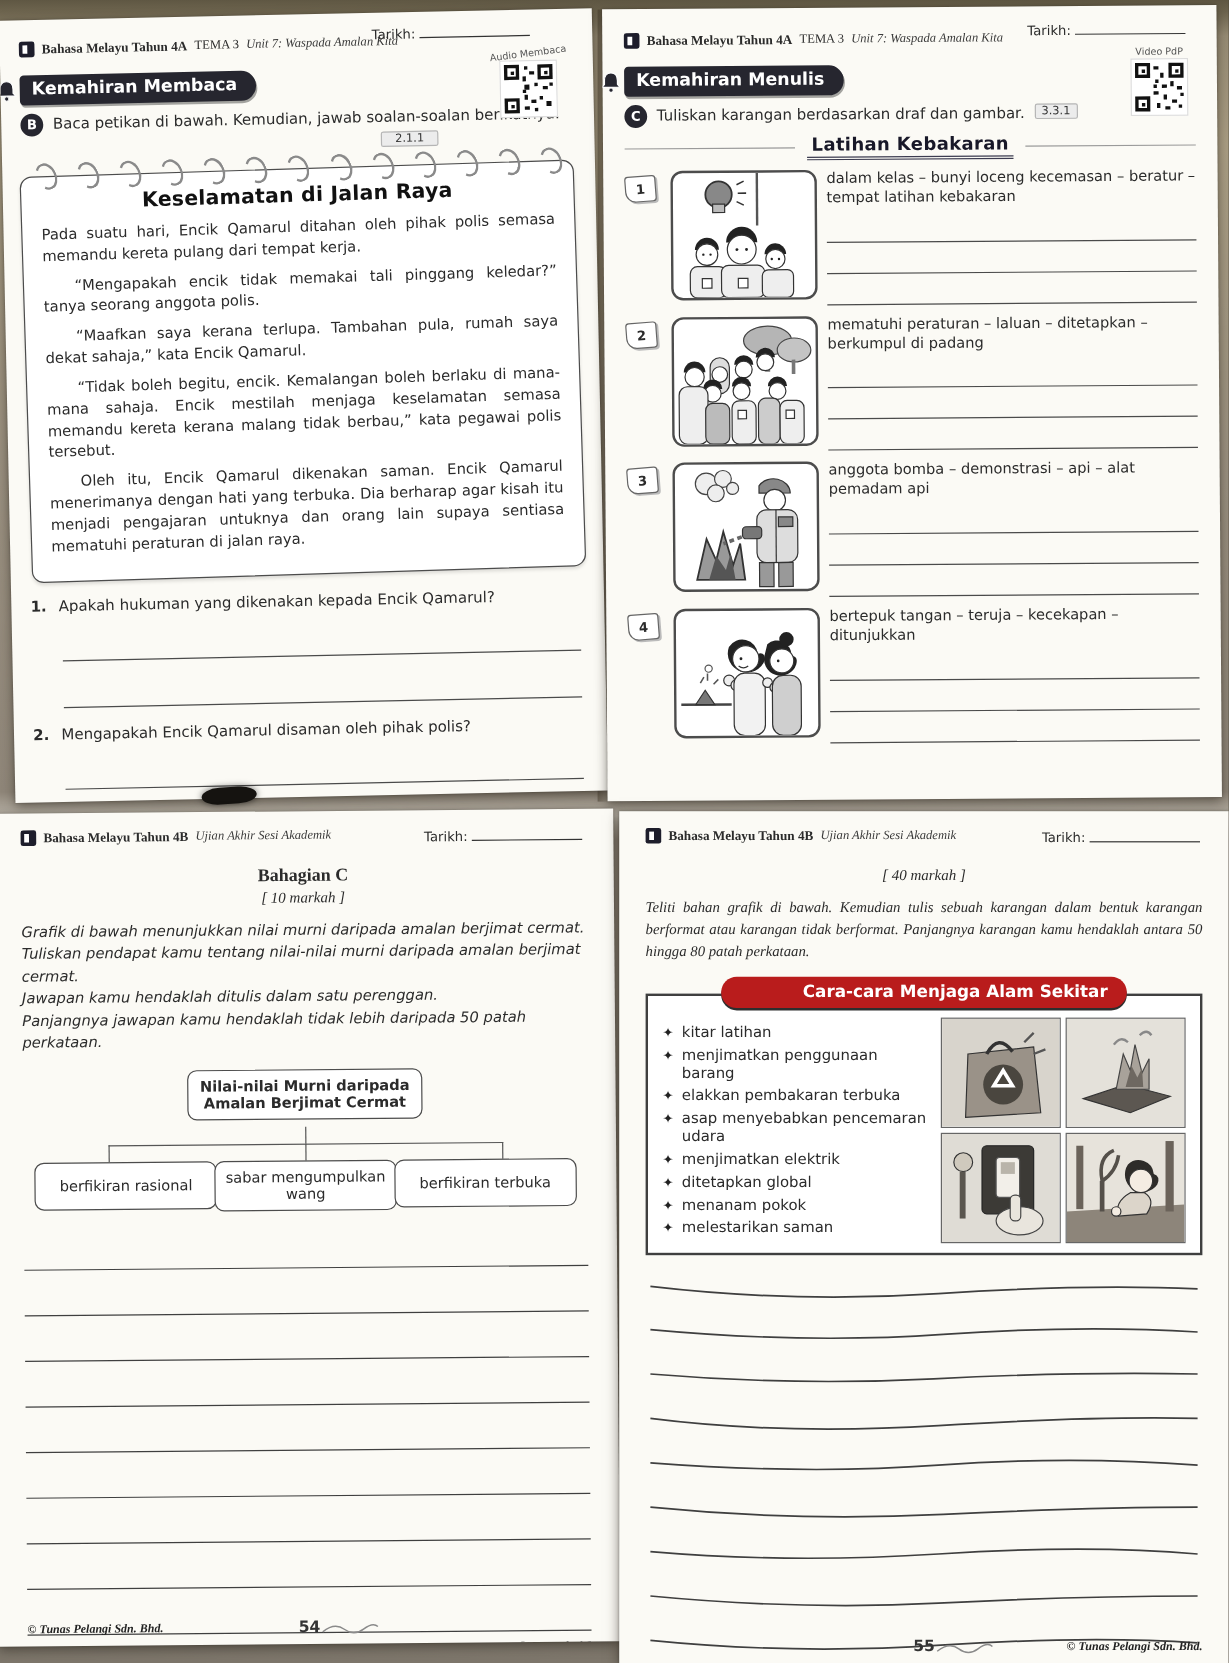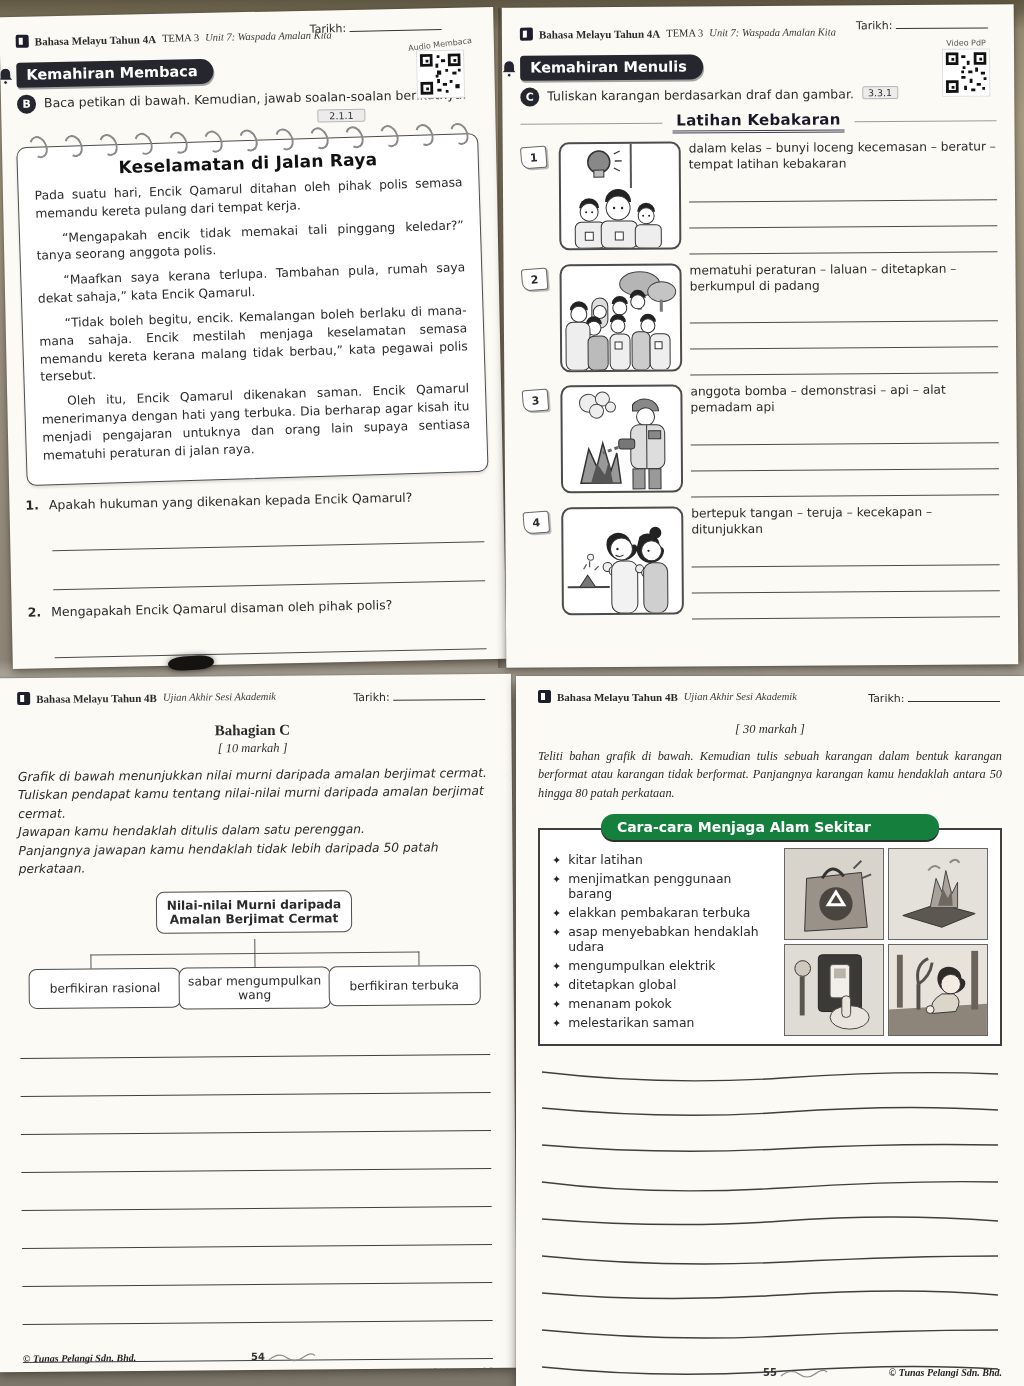--- a/index.html
+++ b/index.html
@@ -77,25 +77,25 @@
   .fcroot{position:absolute;left:50%;transform:translateX(-50%);top:0;width:196px;font-weight:bold;}
   .fcv{position:absolute;width:0;border-left:1.4px solid #555;}
   .fch{position:absolute;border-top:1.4px solid #555;left:15%;right:15%;top:62px;}
   .fcchild{position:absolute;top:76px;width:152px;display:flex;align-items:center;justify-content:center;min-height:40px;}
   .c1{left:2%;} .c2{left:50%;transform:translateX(-50%);} .c3{right:2%;}
   .blline{height:37px;border-bottom:1.5px solid #3f3f3f;}
   .marksright{text-align:right;font-family:"Liberation Serif",serif;font-size:12px;margin-top:6px;}
   .marksright .it{font-style:italic;}
   .pgfoot{position:absolute;bottom:8px;left:24px;right:24px;display:flex;align-items:center;font-size:10px;}
   .copyr{font-family:"Liberation Serif",serif;font-style:italic;font-weight:bold;font-size:10px;color:#222;}
-  .pgnum{position:absolute;left:50%;transform:translateX(-50%);font-weight:bold;font-size:10px;color:#333;}
+  .pgnum{position:absolute;left:50%;transform:translateX(-50%);font-weight:bold;font-size:13px;color:#333;}
   .scrib{stroke:#8a8a8a;fill:none;stroke-width:1.2;}
 
   
-  .banner{width:66%;margin:12px auto -12px;background:#15803d;color:#fff;text-align:left;font-weight:bold;font-size:14px;
+  .banner{width:66%;margin:12px auto -12px;background:#b91c1c;color:#fff;text-align:right;font-weight:bold;font-size:14px;
     border-radius:14px;padding:5px 16px;position:relative;z-index:2;box-shadow:0 2px 0 #2e2e2e;}
   .gbox{border:2px solid #3f3f3f;background:#fff;display:grid;grid-template-columns:1fr 208px;padding:18px 8px 8px 12px;gap:6px;}
   .bullets{font-size:12.4px;}
   .brow{display:flex;gap:7px;margin:4px 0;align-items:baseline;}
   .bdia{font-size:11px;color:#222;}
   .igrid{display:grid;grid-template-columns:100px 100px;grid-auto-rows:92px;gap:4px;}
   .icell{border:1.2px solid #666;background:#fff;overflow:hidden;}
   .icell svg{width:100%;height:100%;}
   .wavy{display:block;margin-top:10px;}
   .wavy path{stroke:#3f3f3f;stroke-width:1.4;fill:none;}
@@ -483,21 +483,21 @@
         <span class="hdr-series">Bahasa Melayu Tahun 4B</span>
         <span class="hdr-unit">Ujian Akhir Sesi Akademik</span>
       </div>
       <div class="date" style="right:2px;">
         <span>Tarikh:</span>
         <span class="dline"></span>
       </div>
     </div>
 
     <div class="secthead">
-      <div class="sectmarks">[ 30 markah ]</div>
+      <div class="sectmarks">[ 40 markah ]</div>
     </div>
 
     <div class="instr instr-just">
       <p>Teliti bahan grafik di bawah. Kemudian tulis sebuah karangan dalam bentuk karangan berformat atau karangan tidak berformat. Panjangnya karangan kamu hendaklah antara 50 hingga 80 patah perkataan.</p>
     </div>
 
     <div class="banner">Cara-cara Menjaga Alam Sekitar</div>
     <div class="gbox">
       <div class="bullets">
         <div class="brow">
@@ -507,25 +507,25 @@
         <div class="brow">
             <span class="bdia">✦</span>
             <span>menjimatkan penggunaan barang</span>
           </div>
         <div class="brow">
             <span class="bdia">✦</span>
             <span>elakkan pembakaran terbuka</span>
           </div>
         <div class="brow">
             <span class="bdia">✦</span>
-            <span>asap menyebabkan hendaklah udara</span>
-          </div>
-        <div class="brow">
-            <span class="bdia">✦</span>
-            <span>mengumpulkan elektrik</span>
+            <span>asap menyebabkan pencemaran udara</span>
+          </div>
+        <div class="brow">
+            <span class="bdia">✦</span>
+            <span>menjimatkan elektrik</span>
           </div>
         <div class="brow">
             <span class="bdia">✦</span>
             <span>ditetapkan global</span>
           </div>
         <div class="brow">
             <span class="bdia">✦</span>
             <span>menanam pokok</span>
           </div>
         <div class="brow">

